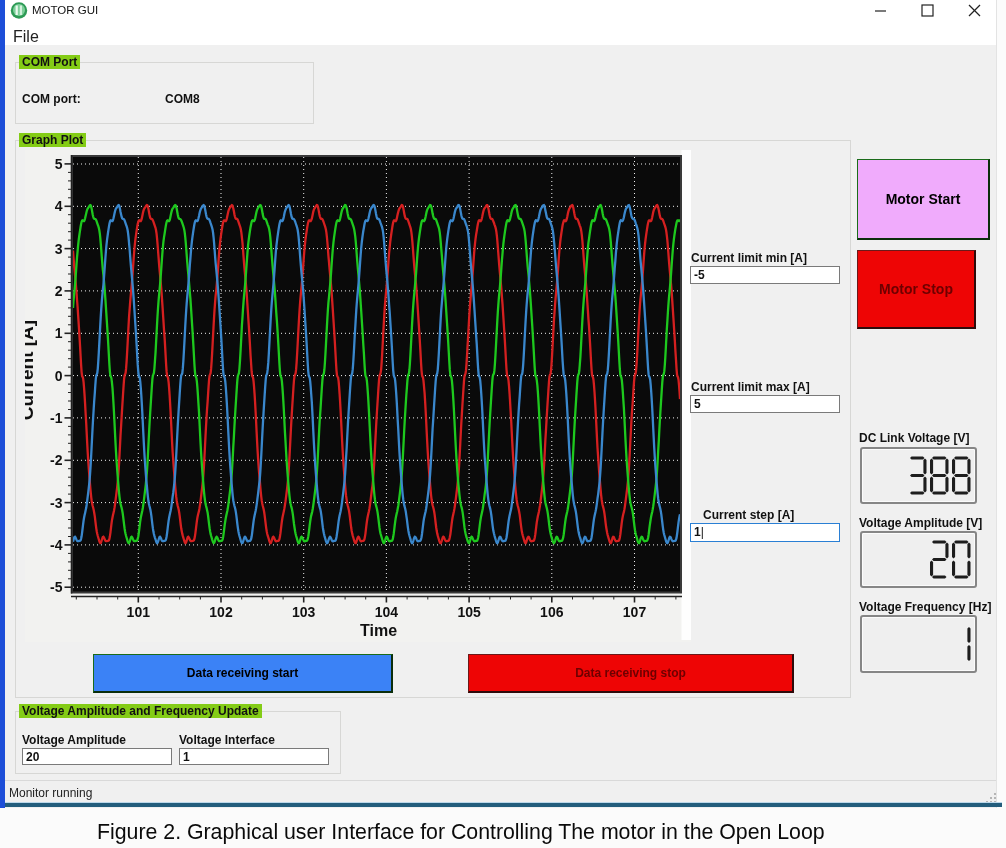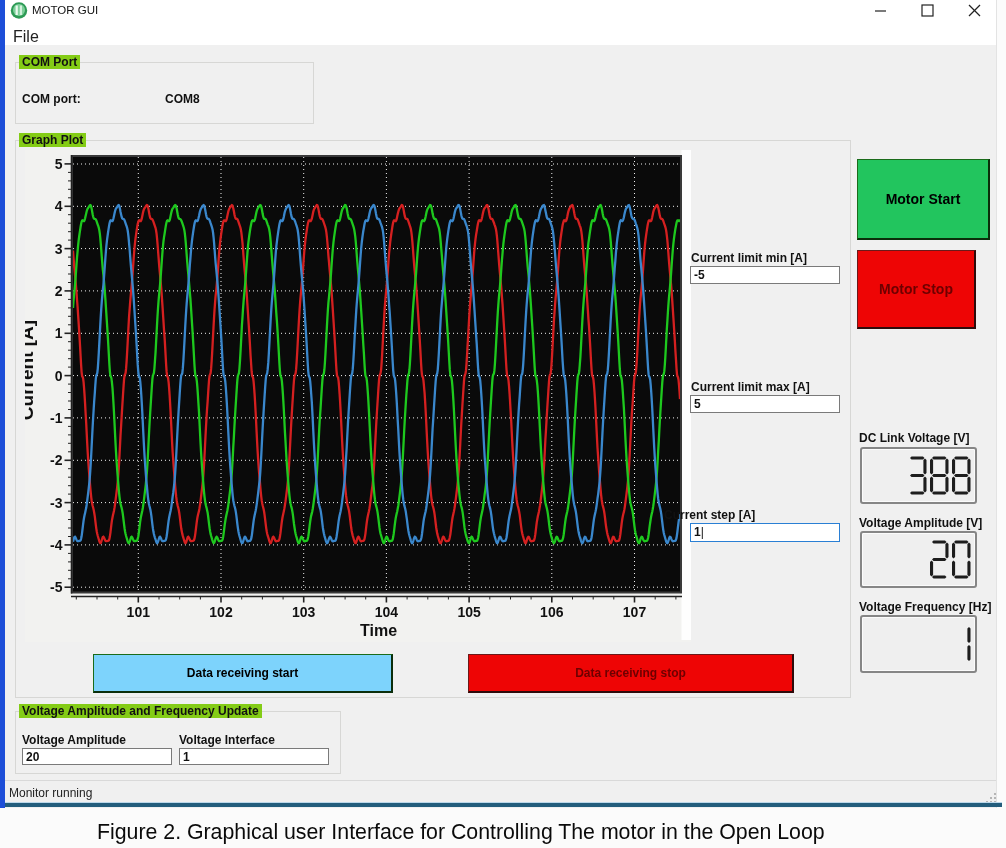--- a/index.html
+++ b/index.html
@@ -172,24 +172,24 @@
       <text x="526.8" y="467" text-anchor="middle" font-size="14" font-weight="bold" fill="#111">106</text>
       <text x="609.5" y="467" text-anchor="middle" font-size="14" font-weight="bold" fill="#111">107</text>
 <text x="335" y="486" font-size="16" font-weight="bold" fill="#111">Time</text>
 <text x="8" y="220" font-size="19" font-weight="bold" fill="#111" transform="rotate(-90 8 220)" text-anchor="middle">Current [A]</text>
 </svg>
 
   <div class="lbl" style="left:686px;top:251px">Current limit min [A]</div>
   <div class="inp" style="left:685px;top:266px;width:150px;height:18px">-5</div>
   <div class="lbl" style="left:686px;top:380px">Current limit max [A]</div>
   <div class="inp" style="left:685px;top:395px;width:150px;height:18px">5</div>
-  <div class="lbl" style="left:659px;top:508px">Current step [A]</div>
+  <div class="lbl" style="left:698px;top:508px">Current step [A]</div>
   <div class="inp" style="left:685px;top:523px;width:150px;height:19px;border:1px solid #2a7fd4">1<span style="font-weight:normal">|</span></div>
 
-  <div class="btn" style="left:852px;top:159px;width:133px;height:81px;background:#22c55e;border:1px solid #1a6b1a;border-right:2px solid #0b2e0b;border-bottom:2px solid #0b2e0b;font-size:14px">Motor Start</div>
+  <div class="btn" style="left:852px;top:159px;width:133px;height:81px;background:#f0abfc;border:1px solid #1a6b1a;border-right:2px solid #0b2e0b;border-bottom:2px solid #0b2e0b;font-size:14px">Motor Start</div>
   <div class="btn" style="left:852px;top:250px;width:119px;height:79px;background:#ee0505;border:1px solid #6b1a1a;border-right:2px solid #2e0b0b;border-bottom:2px solid #2e0b0b;font-size:14px;color:#6d0000">Motor Stop</div>
 
   <div class="lbl" style="left:854px;top:431px">DC Link Voltage [V]</div>
 <div style="position:absolute;left:855px;top:447px;width:117px;height:57px;background:#efefef;border:2px solid #868686;border-radius:3px;box-sizing:border-box;box-shadow:inset 0 0 0 1px #fbfbfb"></div>
 <svg width="117" height="57" style="position:absolute;left:855px;top:447px">
       <polygon points="50.0,11.1 51.5,9.5 63.0,9.5 64.5,11.1 63.0,12.6 51.5,12.6" fill="#1d1d1d"></polygon>
       <polygon points="65.0,11.5 66.5,13.0 66.5,26.1 65.0,27.6 63.4,26.1 63.4,13.0" fill="#1d1d1d"></polygon>
       <polygon points="50.0,28.5 51.5,26.9 63.0,26.9 64.5,28.5 63.0,30.1 51.5,30.1" fill="#1d1d1d"></polygon>
       <polygon points="65.0,29.4 66.5,30.9 66.5,44.0 65.0,45.5 63.4,44.0 63.4,30.9" fill="#1d1d1d"></polygon>
       <polygon points="50.0,46.0 51.5,44.4 63.0,44.4 64.5,46.0 63.0,47.5 51.5,47.5" fill="#1d1d1d"></polygon>
@@ -223,21 +223,21 @@
       <polygon points="93.5,29.4 95.1,30.9 95.1,44.0 93.5,45.5 92.0,44.0 92.0,30.9" fill="#1d1d1d"></polygon>
       <polygon points="93.5,11.5 95.1,13.0 95.1,26.1 93.5,27.6 92.0,26.1 92.0,13.0" fill="#1d1d1d"></polygon>
     </svg>
     <div class="lbl" style="left:854px;top:600px">Voltage Frequency [Hz]</div>
 <div style="position:absolute;left:855px;top:615px;width:117px;height:58px;background:#efefef;border:2px solid #868686;border-radius:3px;box-sizing:border-box;box-shadow:inset 0 0 0 1px #fbfbfb"></div>
 <svg width="117" height="58" style="position:absolute;left:855px;top:615px">
       <polygon points="109.0,12.0 110.5,13.5 110.5,26.6 109.0,28.1 107.4,26.6 107.4,13.5" fill="#1d1d1d"></polygon>
       <polygon points="109.0,29.9 110.5,31.4 110.5,44.5 109.0,46.0 107.4,44.5 107.4,31.4" fill="#1d1d1d"></polygon>
     </svg>
 
-  <div class="btn" style="left:88px;top:654px;width:300px;height:39px;background:#7dd3fc;border:1px solid #1a6b1a;border-right:2px solid #0b2e0b;border-bottom:2px solid #0b2e0b;font-size:12px">Data receiving start</div>
+  <div class="btn" style="left:88px;top:654px;width:300px;height:39px;background:#3b82f6;border:1px solid #1a6b1a;border-right:2px solid #0b2e0b;border-bottom:2px solid #0b2e0b;font-size:12px">Data receiving start</div>
   <div class="btn" style="left:463px;top:654px;width:326px;height:39px;background:#ee0505;border:1px solid #6b1a1a;border-right:2px solid #2e0b0b;border-bottom:2px solid #2e0b0b;font-size:12px;color:#6d0000">Data receiving stop</div>
 
   <div class="gbox" style="left:10px;top:711px;width:326px;height:63px"></div>
   <div class="glabel" style="left:14px;top:704px">Voltage Amplitude and Frequency Update</div>
   <div class="lbl" style="left:17px;top:733px">Voltage Amplitude</div>
   <div class="inp" style="left:17px;top:748px;width:150px;height:17px">20</div>
   <div class="lbl" style="left:174px;top:733px">Voltage Interface</div>
   <div class="inp" style="left:174px;top:748px;width:150px;height:17px">1</div>
 
   <div style="position:absolute;left:0;top:780px;width:100%;height:1px;background:#d9d9d9"></div>

